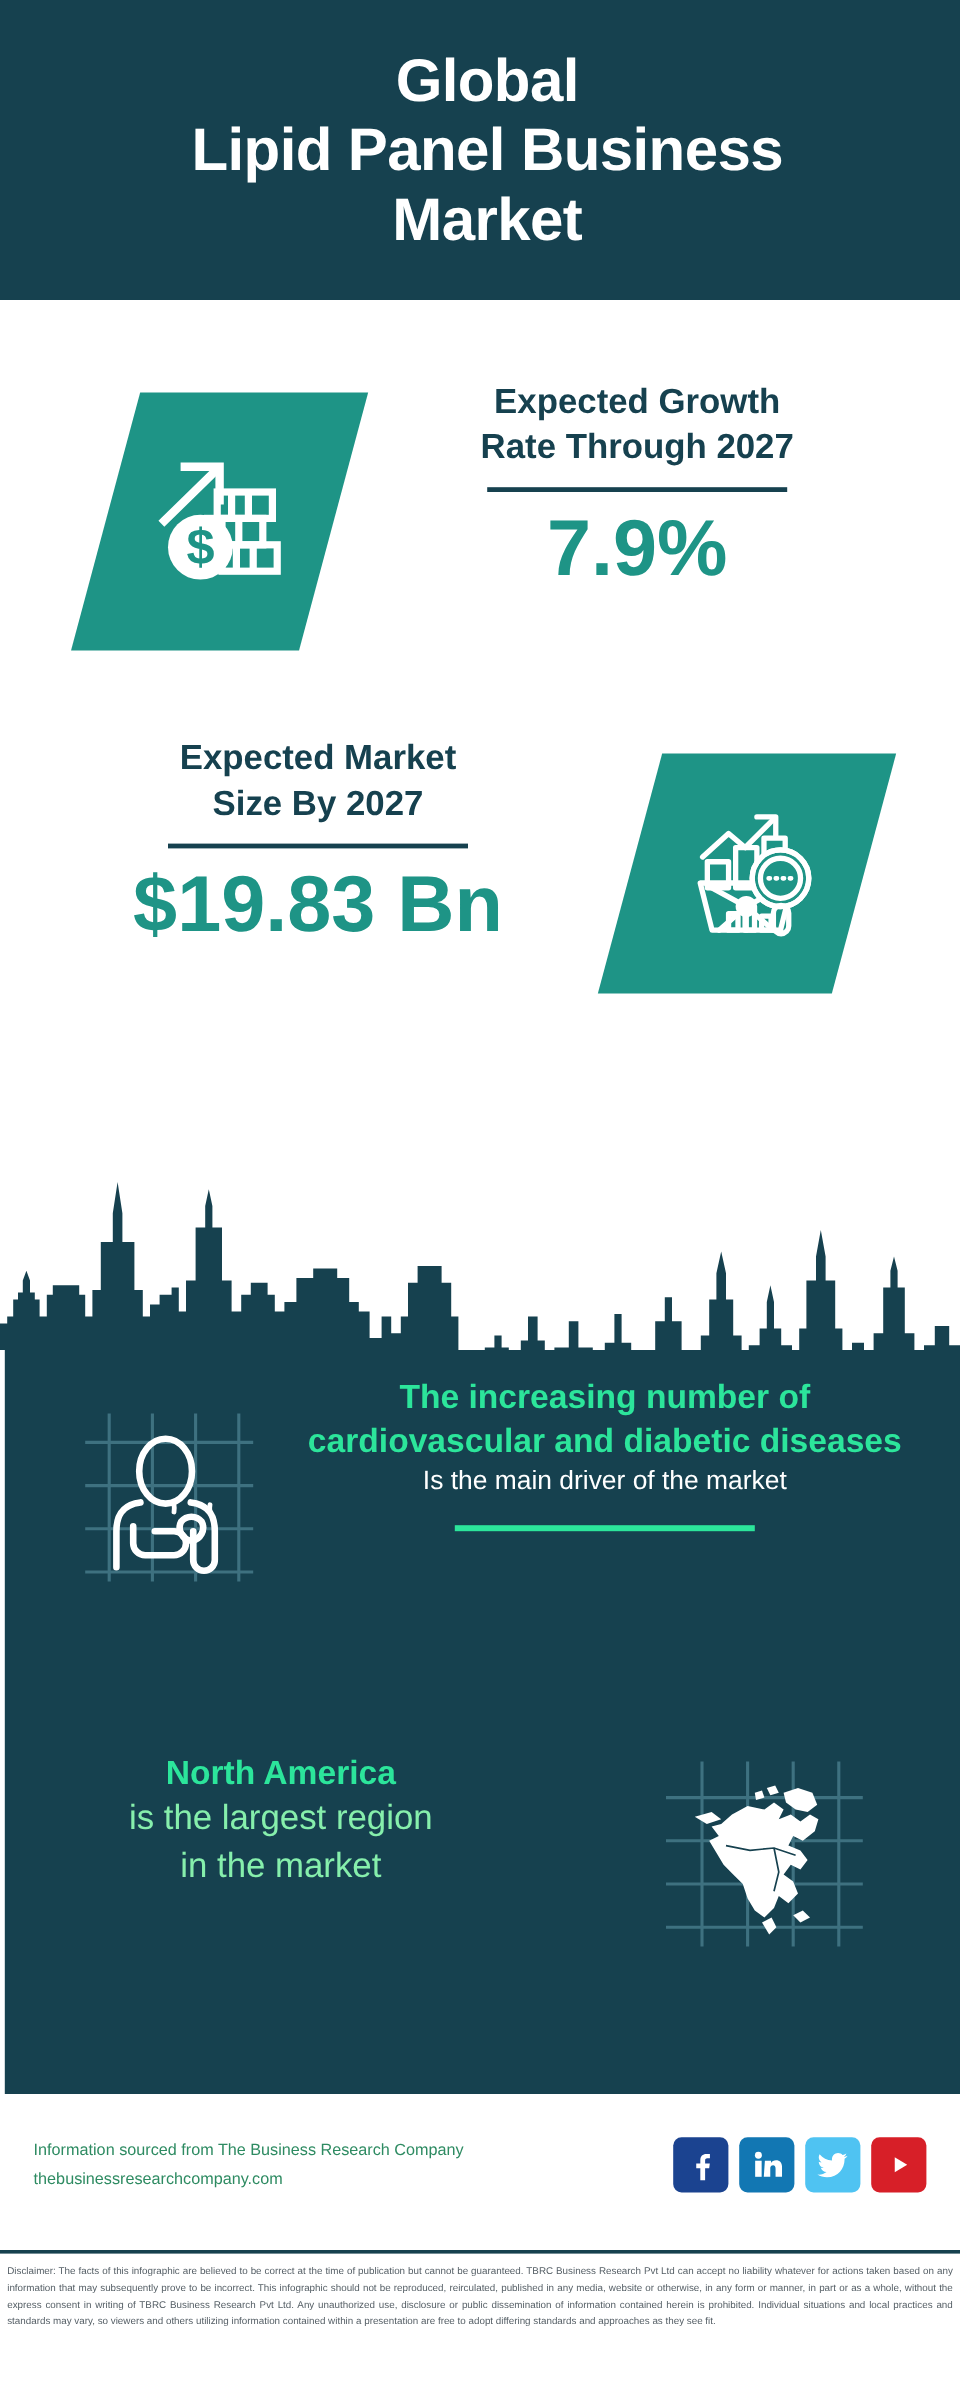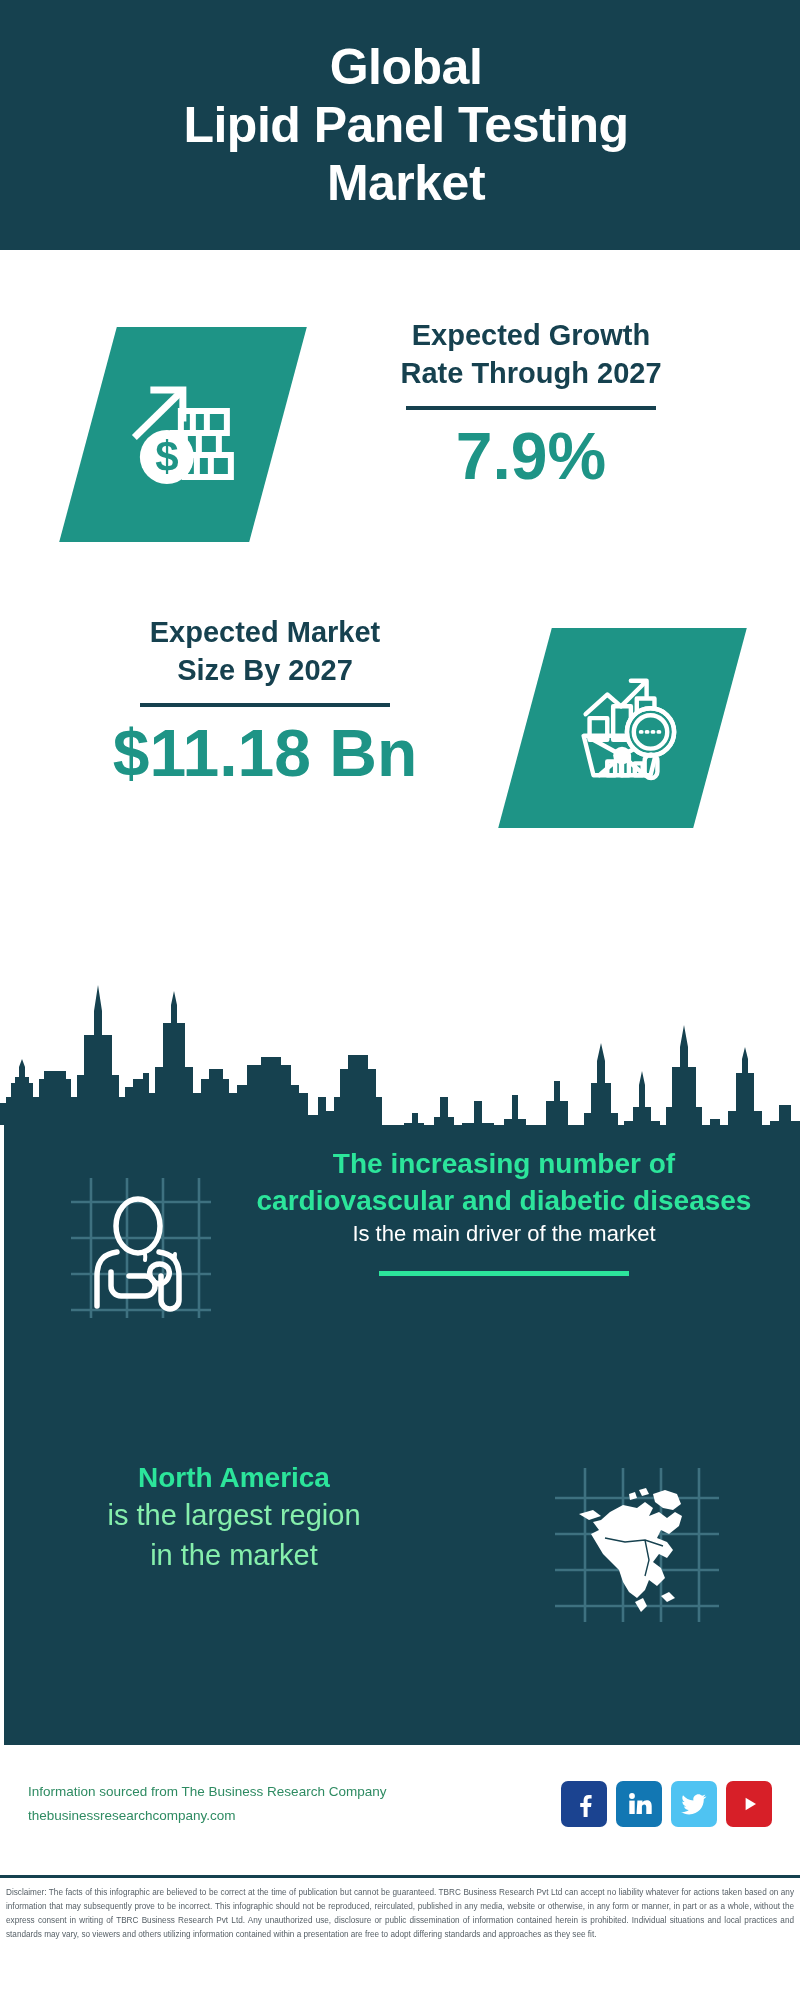--- a/index.html
+++ b/index.html
@@ -157,21 +157,21 @@
     text-align:justify;
     font-family:"Liberation Sans", sans-serif;
   }
 </style>
 </head>
 <body>
 
 <div class="header">
   <h1>
     <span class="ln">Global</span>
-    <span class="ln">Lipid Panel Testing</span>
+    <span class="ln">Lipid Panel Business</span>
     <span class="ln">Market</span>
   </h1>
 </div>
 
 <div class="white-zone">
 
   <div class="row1">
     <div class="para">
       <span class="ico">
         <svg width="120" height="120" viewBox="0 0 120 120">
@@ -202,21 +202,21 @@
     </div>
   </div>
 
   <div class="row2">
     <div class="txtblock">
       <div class="lbl">
         <span class="ln">Expected Market</span>
         <span class="ln">Size By 2027</span>
       </div>
       <div class="rule-dark"></div>
-      <div class="bigval">$11.18 Bn</div>
+      <div class="bigval">$19.83 Bn</div>
     </div>
     <div class="para">
       <span class="ico">
         <svg width="118" height="118" viewBox="0 0 120 120">
           <g fill="none" stroke="#fff" stroke-width="4.5" stroke-linecap="round" stroke-linejoin="round">
             <path d="M22 48 L44 28 L58 40 L82 16"></path>
             <path d="M68 14 L84 14 L84 30"></path>
             <rect x="26" y="52" width="18" height="22"></rect>
             <rect x="50" y="40" width="18" height="34"></rect>
             <rect x="74" y="32" width="18" height="42"></rect>

